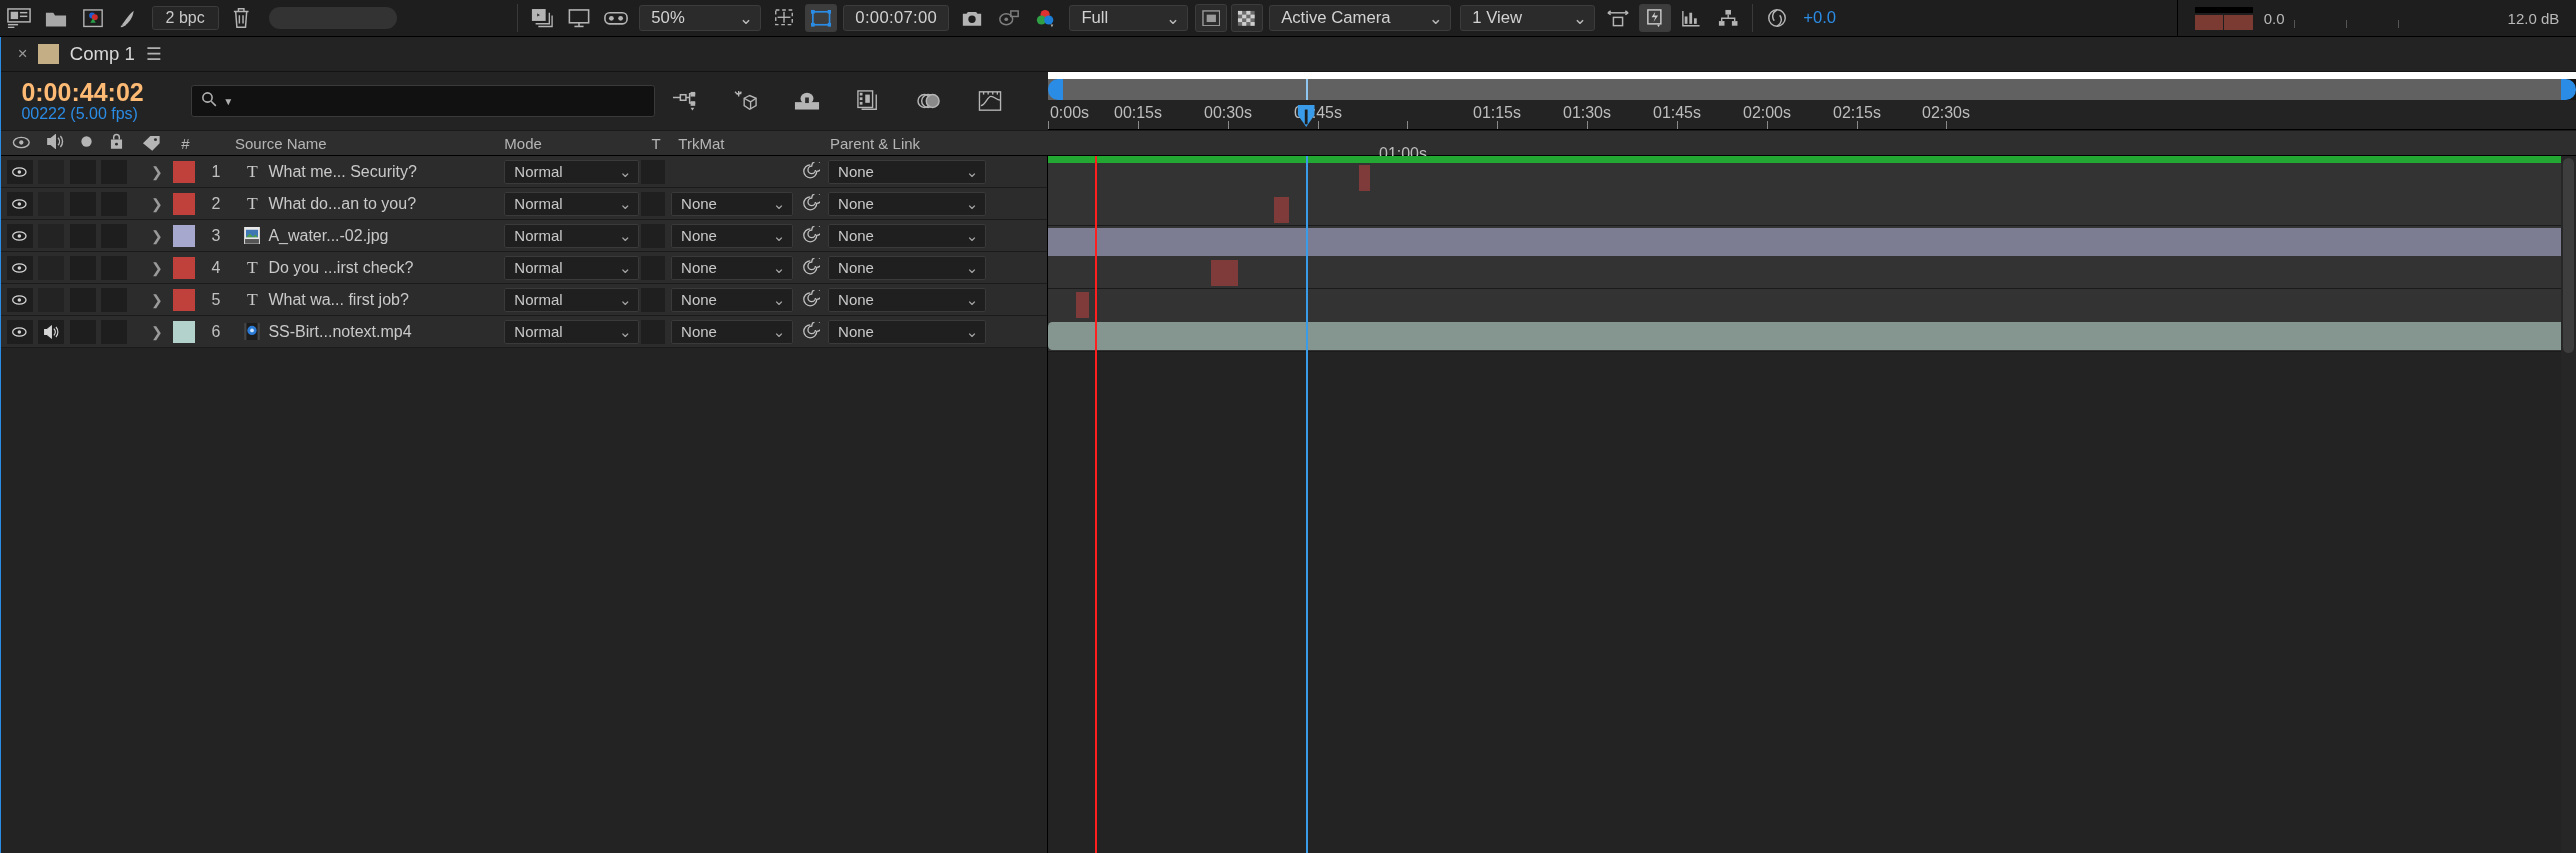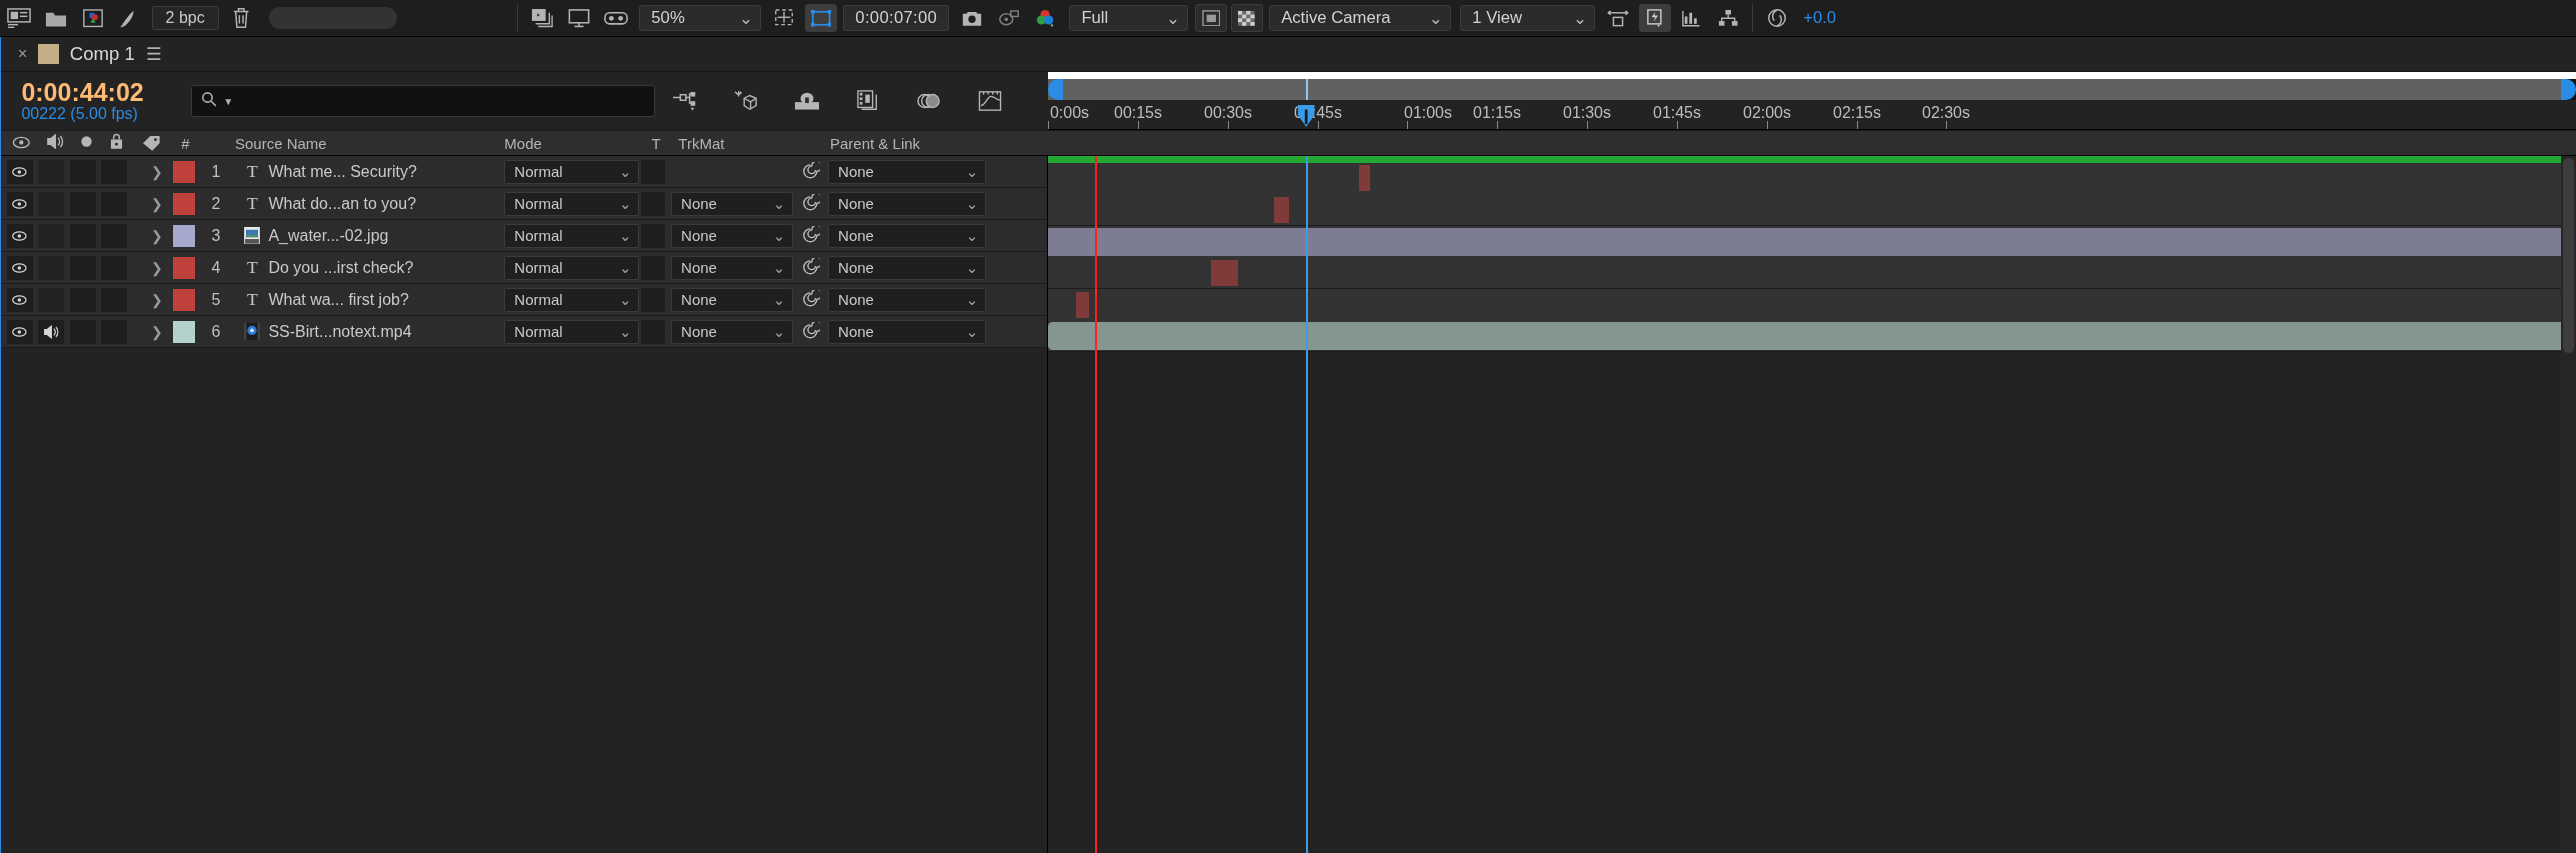--- a/index.html
+++ b/index.html
@@ -432,20 +432,36 @@
     <div class="tb-sep"></div>
     <div class="tb-icon">
       <svg width="22" height="22" viewBox="0 0 24 24" fill="none" stroke="#b4b4b4" stroke-width="1.6">
         <circle cx="12" cy="12" r="9"></circle>
           <path d="M12 3c-5 3-6 8-3 12M12 21c5-3 6-8 3-12"></path>
       </svg>
     </div>
     <span class="tb-blue">+0.0</span>
   </div>
 
+  <div id="audio-meter">
+    <div class="am-bars">
+      <div class="am-cap"></div>
+      <div class="am-lev">
+          <span></span>
+          <span></span>
+        </div>
+    </div>
+    <span class="am-label">0.0</span>
+    <div class="am-ticks">
+        <i></i>
+        <i></i>
+        <i></i>
+      </div>
+    <span class="am-db">12.0 dB</span>
+  </div>
 </div>
 
 <div id="panel">
 
   <div id="tabbar">
     <div class="tab">
       <span class="tab-close">×</span>
       <span class="tab-swatch"></span>
       <span class="tab-title">Comp 1</span>
       <span class="tab-menu">☰</span>
@@ -528,21 +544,21 @@
       <div class="wa-handle r"></div>
       <div id="ruler">
           <div class="tick-label" style="left: 1.9px; transform: none;">0:00s</div>
           <div class="tick-mark" style="left: 0px;"></div>
           <div class="tick-label" style="left: 90px;">00:15s</div>
           <div class="tick-mark" style="left: 90px;"></div>
           <div class="tick-label" style="left: 180px;">00:30s</div>
           <div class="tick-mark" style="left: 180px;"></div>
           <div class="tick-label" style="left: 270px;">00:45s</div>
           <div class="tick-mark" style="left: 270px;"></div>
-          <div class="tick-label" style="left: 380px;">01:00s</div>
+          <div class="tick-label" style="left: 355px; margin-top: 41px;">01:00s</div>
           <div class="tick-mark" style="left: 359px;"></div>
           <div class="tick-label" style="left: 449px;">01:15s</div>
           <div class="tick-mark" style="left: 449px;"></div>
           <div class="tick-label" style="left: 539px;">01:30s</div>
           <div class="tick-mark" style="left: 539px;"></div>
           <div class="tick-label" style="left: 629px;">01:45s</div>
           <div class="tick-mark" style="left: 629px;"></div>
           <div class="tick-label" style="left: 719px; text-align: center;">02:00s</div>
           <div class="tick-mark" style="left: 719px;"></div>
           <div class="tick-label" style="left: 809px;">02:15s</div>

